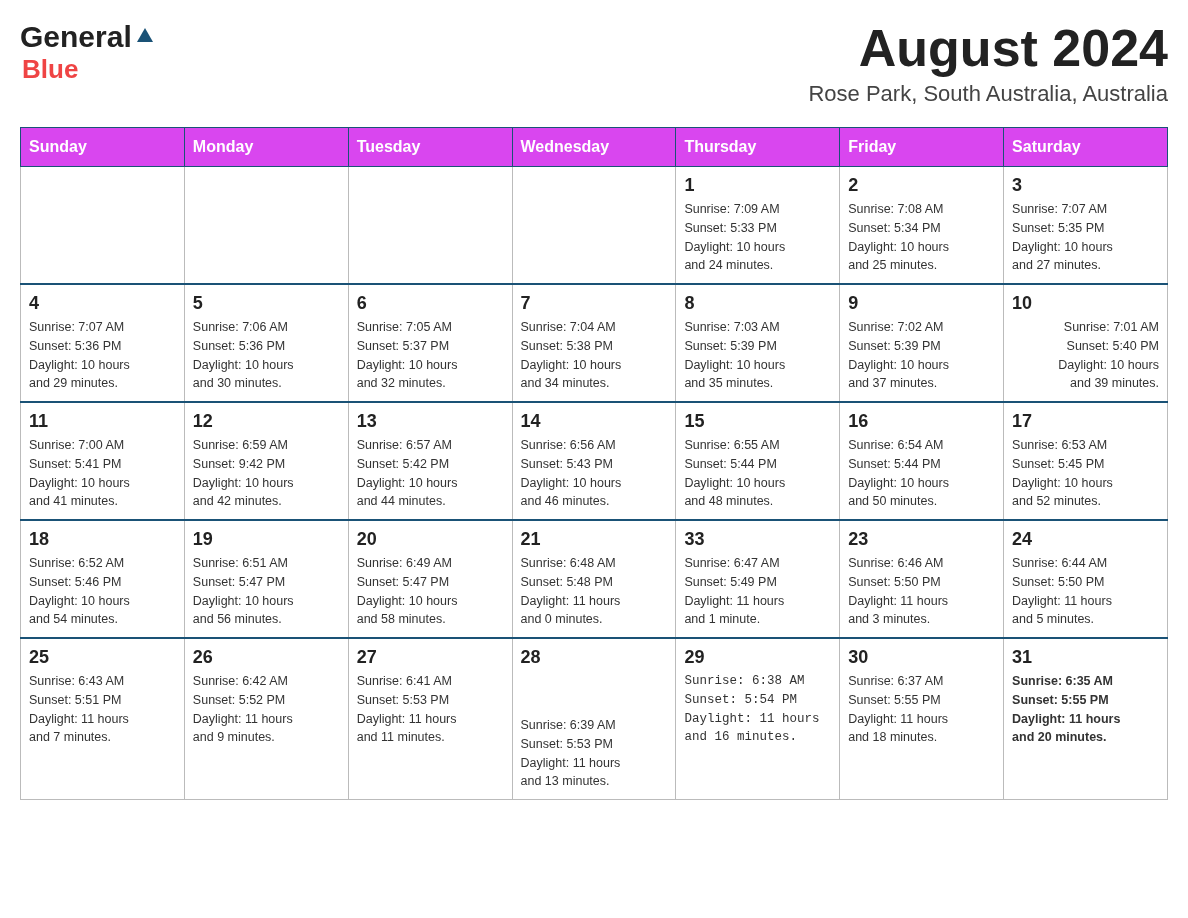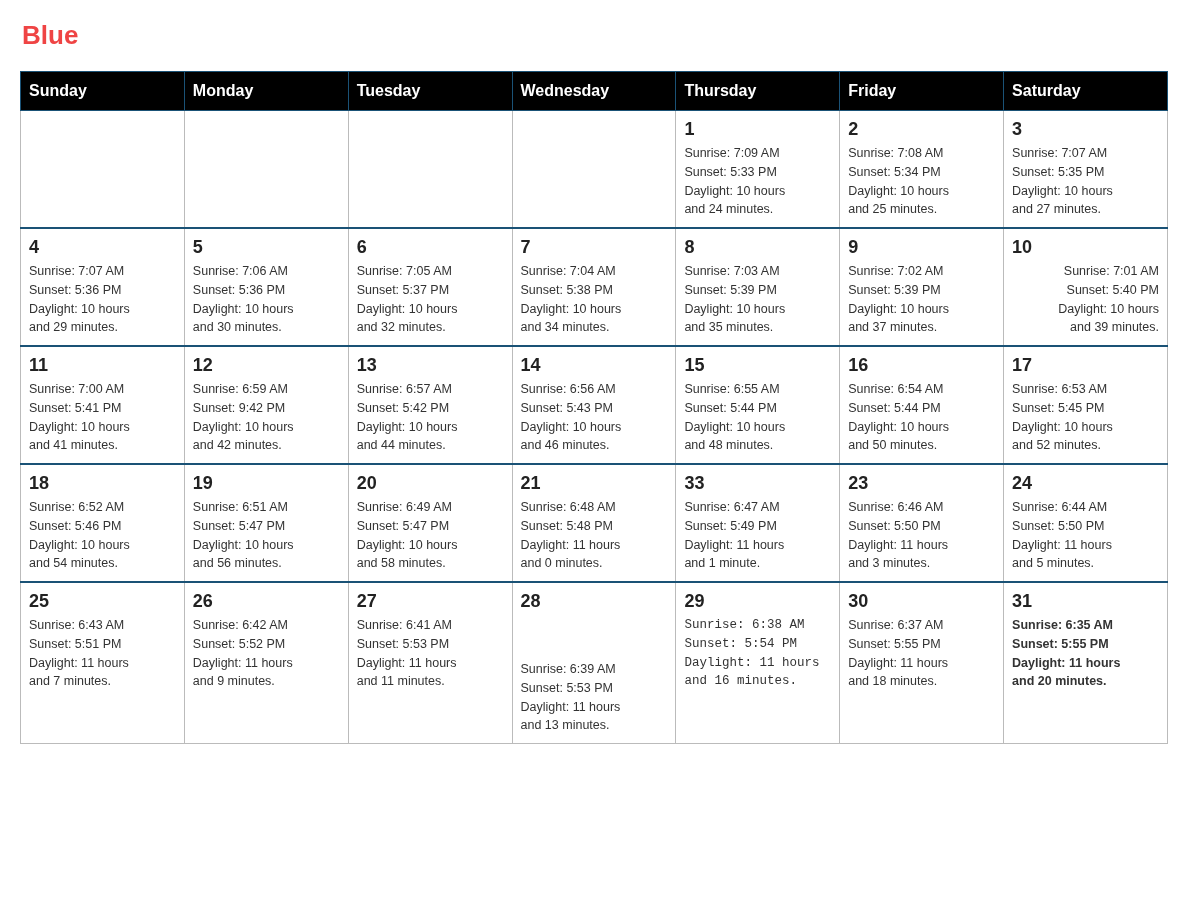--- a/index.html
+++ b/index.html
@@ -35,21 +35,21 @@
       font-size: 22px;
       color: #444;
       margin-top: 4px;
     }
     .calendar {
       width: 100%;
       border-collapse: collapse;
       border: 1px solid #999;
     }
     .calendar th {
-      background-color: #000000;
+      background-color: #d946ef;
       color: #fff;
       padding: 10px 8px;
       font-size: 16px;
       font-weight: bold;
       text-align: left;
       border: 1px solid #1a5276;
     }
     .calendar td {
       vertical-align: top;
       padding: 8px;
@@ -80,23 +80,35 @@
     .logo-row {
       display: flex;
       align-items: center;
     }
   </style>
 </head>
 <body>
 
 <div class="header">
   <div class="logo">
+    <div class="logo-row">
+      <span style="font-size:30px;font-weight:bold;color:#222;">General</span>
+      <span style="display:inline-block;margin-left:4px;vertical-align:middle;">
+        <svg width="18" height="18" viewBox="0 0 18 18">
+          <polygon points="9,2 17,16 1,16" fill="#1a5276"></polygon>
+        </svg>
+      </span>
+    </div>
     <div>
       <span style="font-size:26px;font-weight:bold;color:#ef4444;margin-left:2px;">Blue</span>
     </div>
+  </div>
+  <div class="title-section">
+    <div class="month-title">August 2024</div>
+    <div class="location-title">Rose Park, South Australia, Australia</div>
   </div>
 </div>
 
 <table class="calendar">
   <thead>
     <tr>
     <th>Sunday</th>
         <th>Monday</th>
         <th>Tuesday</th>
         <th>Wednesday</th>

